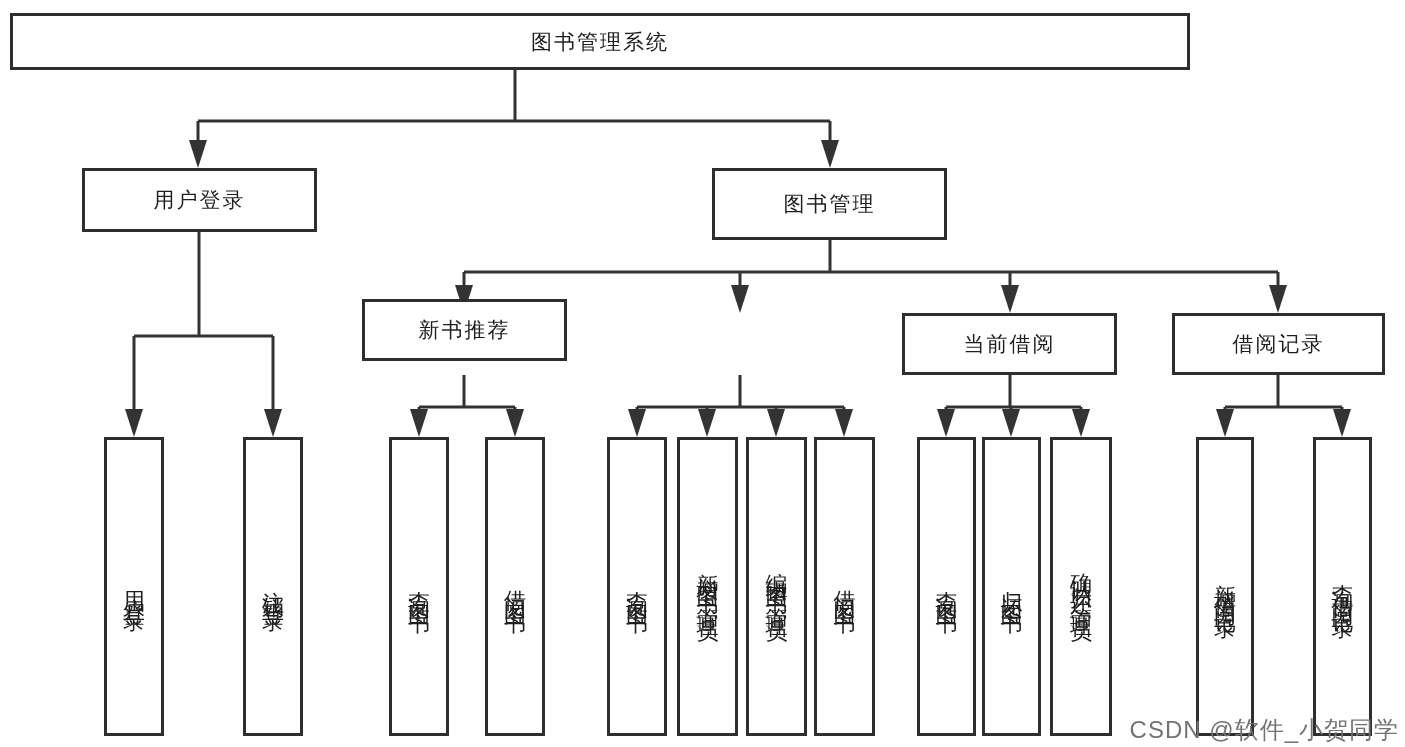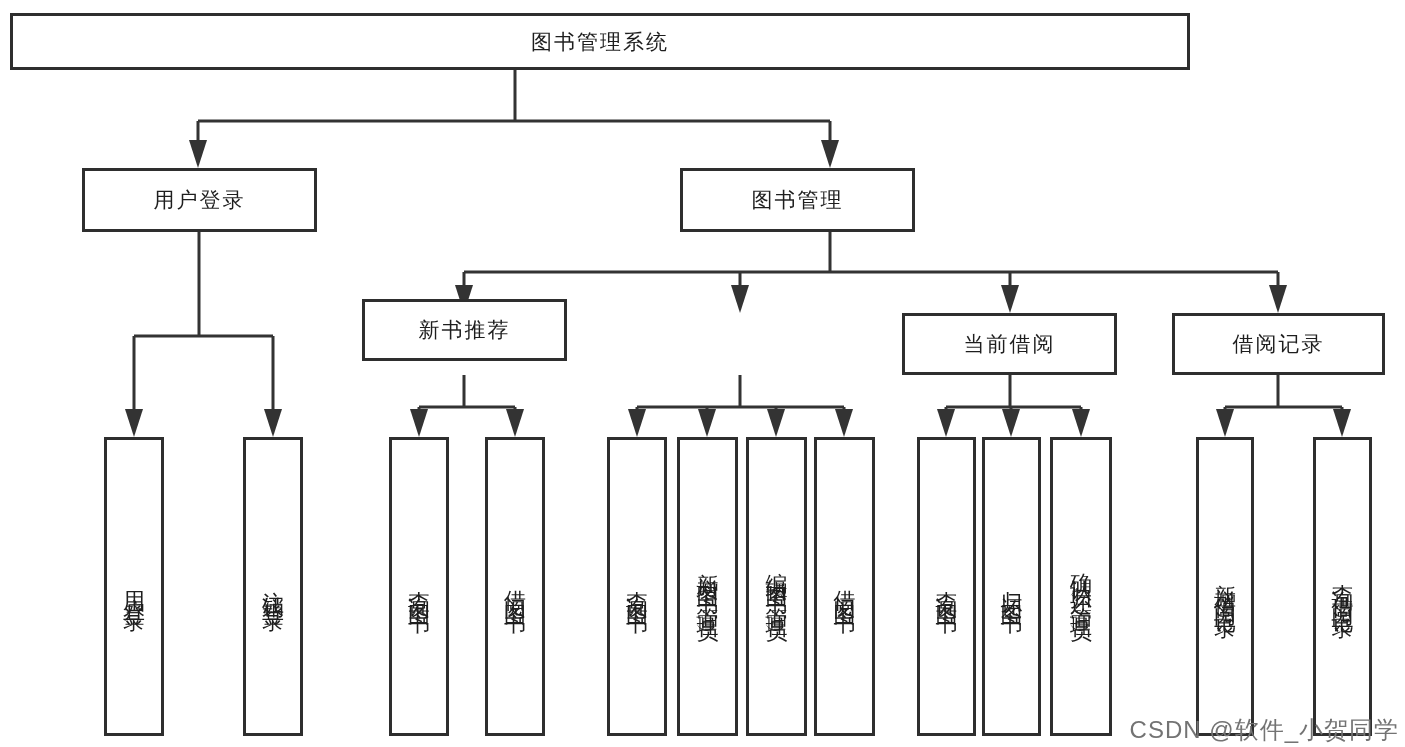--- a/index.html
+++ b/index.html
@@ -74,21 +74,21 @@
       <polygon points="1333,409 1351,409 1342,437" fill="#333333"></polygon>
     </svg>
 
   <div class="node h" style="left:10px;top:13px;width:1180px;height:57px">
     <span>图书管理系统</span>
   </div>
 
   <div class="node h" style="left:82px;top:168px;width:235px;height:64px">
     <span>用户登录</span>
   </div>
-  <div class="node h" style="left:680px;top:168px;width:235px;height:64px">
+  <div class="node h" style="left:712px;top:168px;width:235px;height:72px">
     <span>图书管理</span>
   </div>
 
   <div class="node h" style="left:362px;top:299px;width:205px;height:62px">
     <span>新书推荐</span>
   </div>
   <div class="node h" style="left:902px;top:313px;width:215px;height:62px">
     <span>当前借阅</span>
   </div>
   <div class="node h" style="left:1172px;top:313px;width:213px;height:62px">

